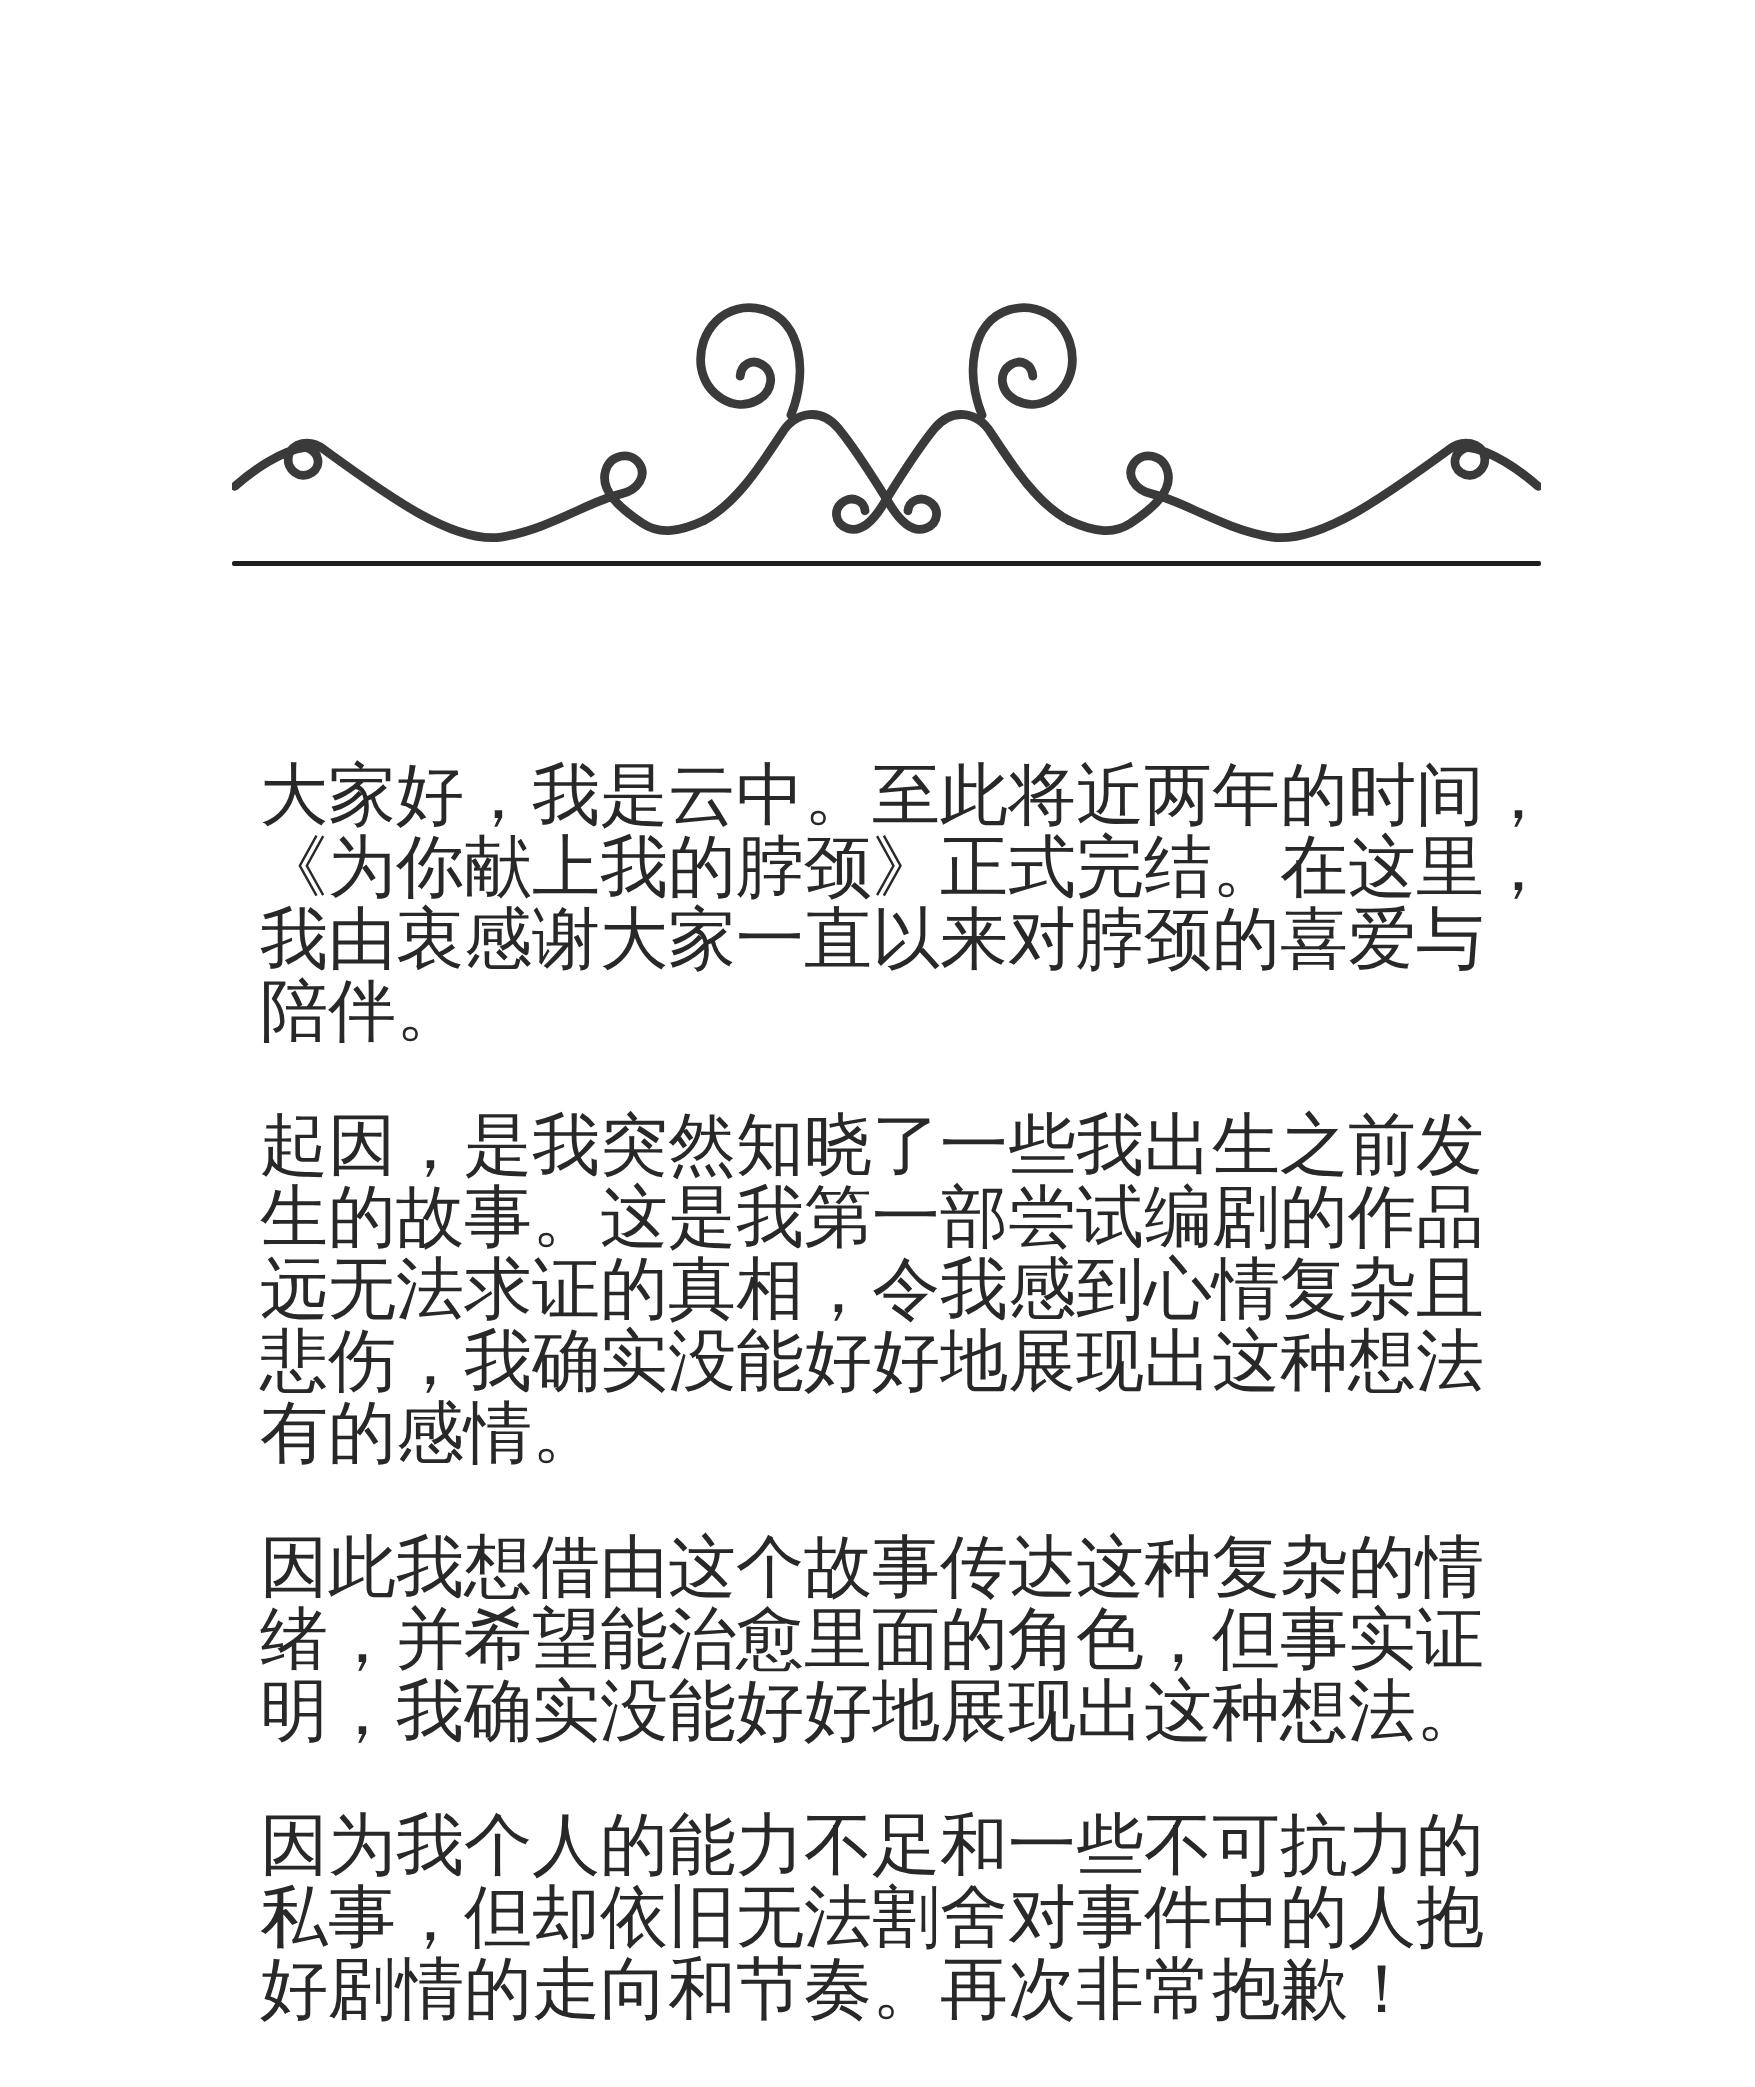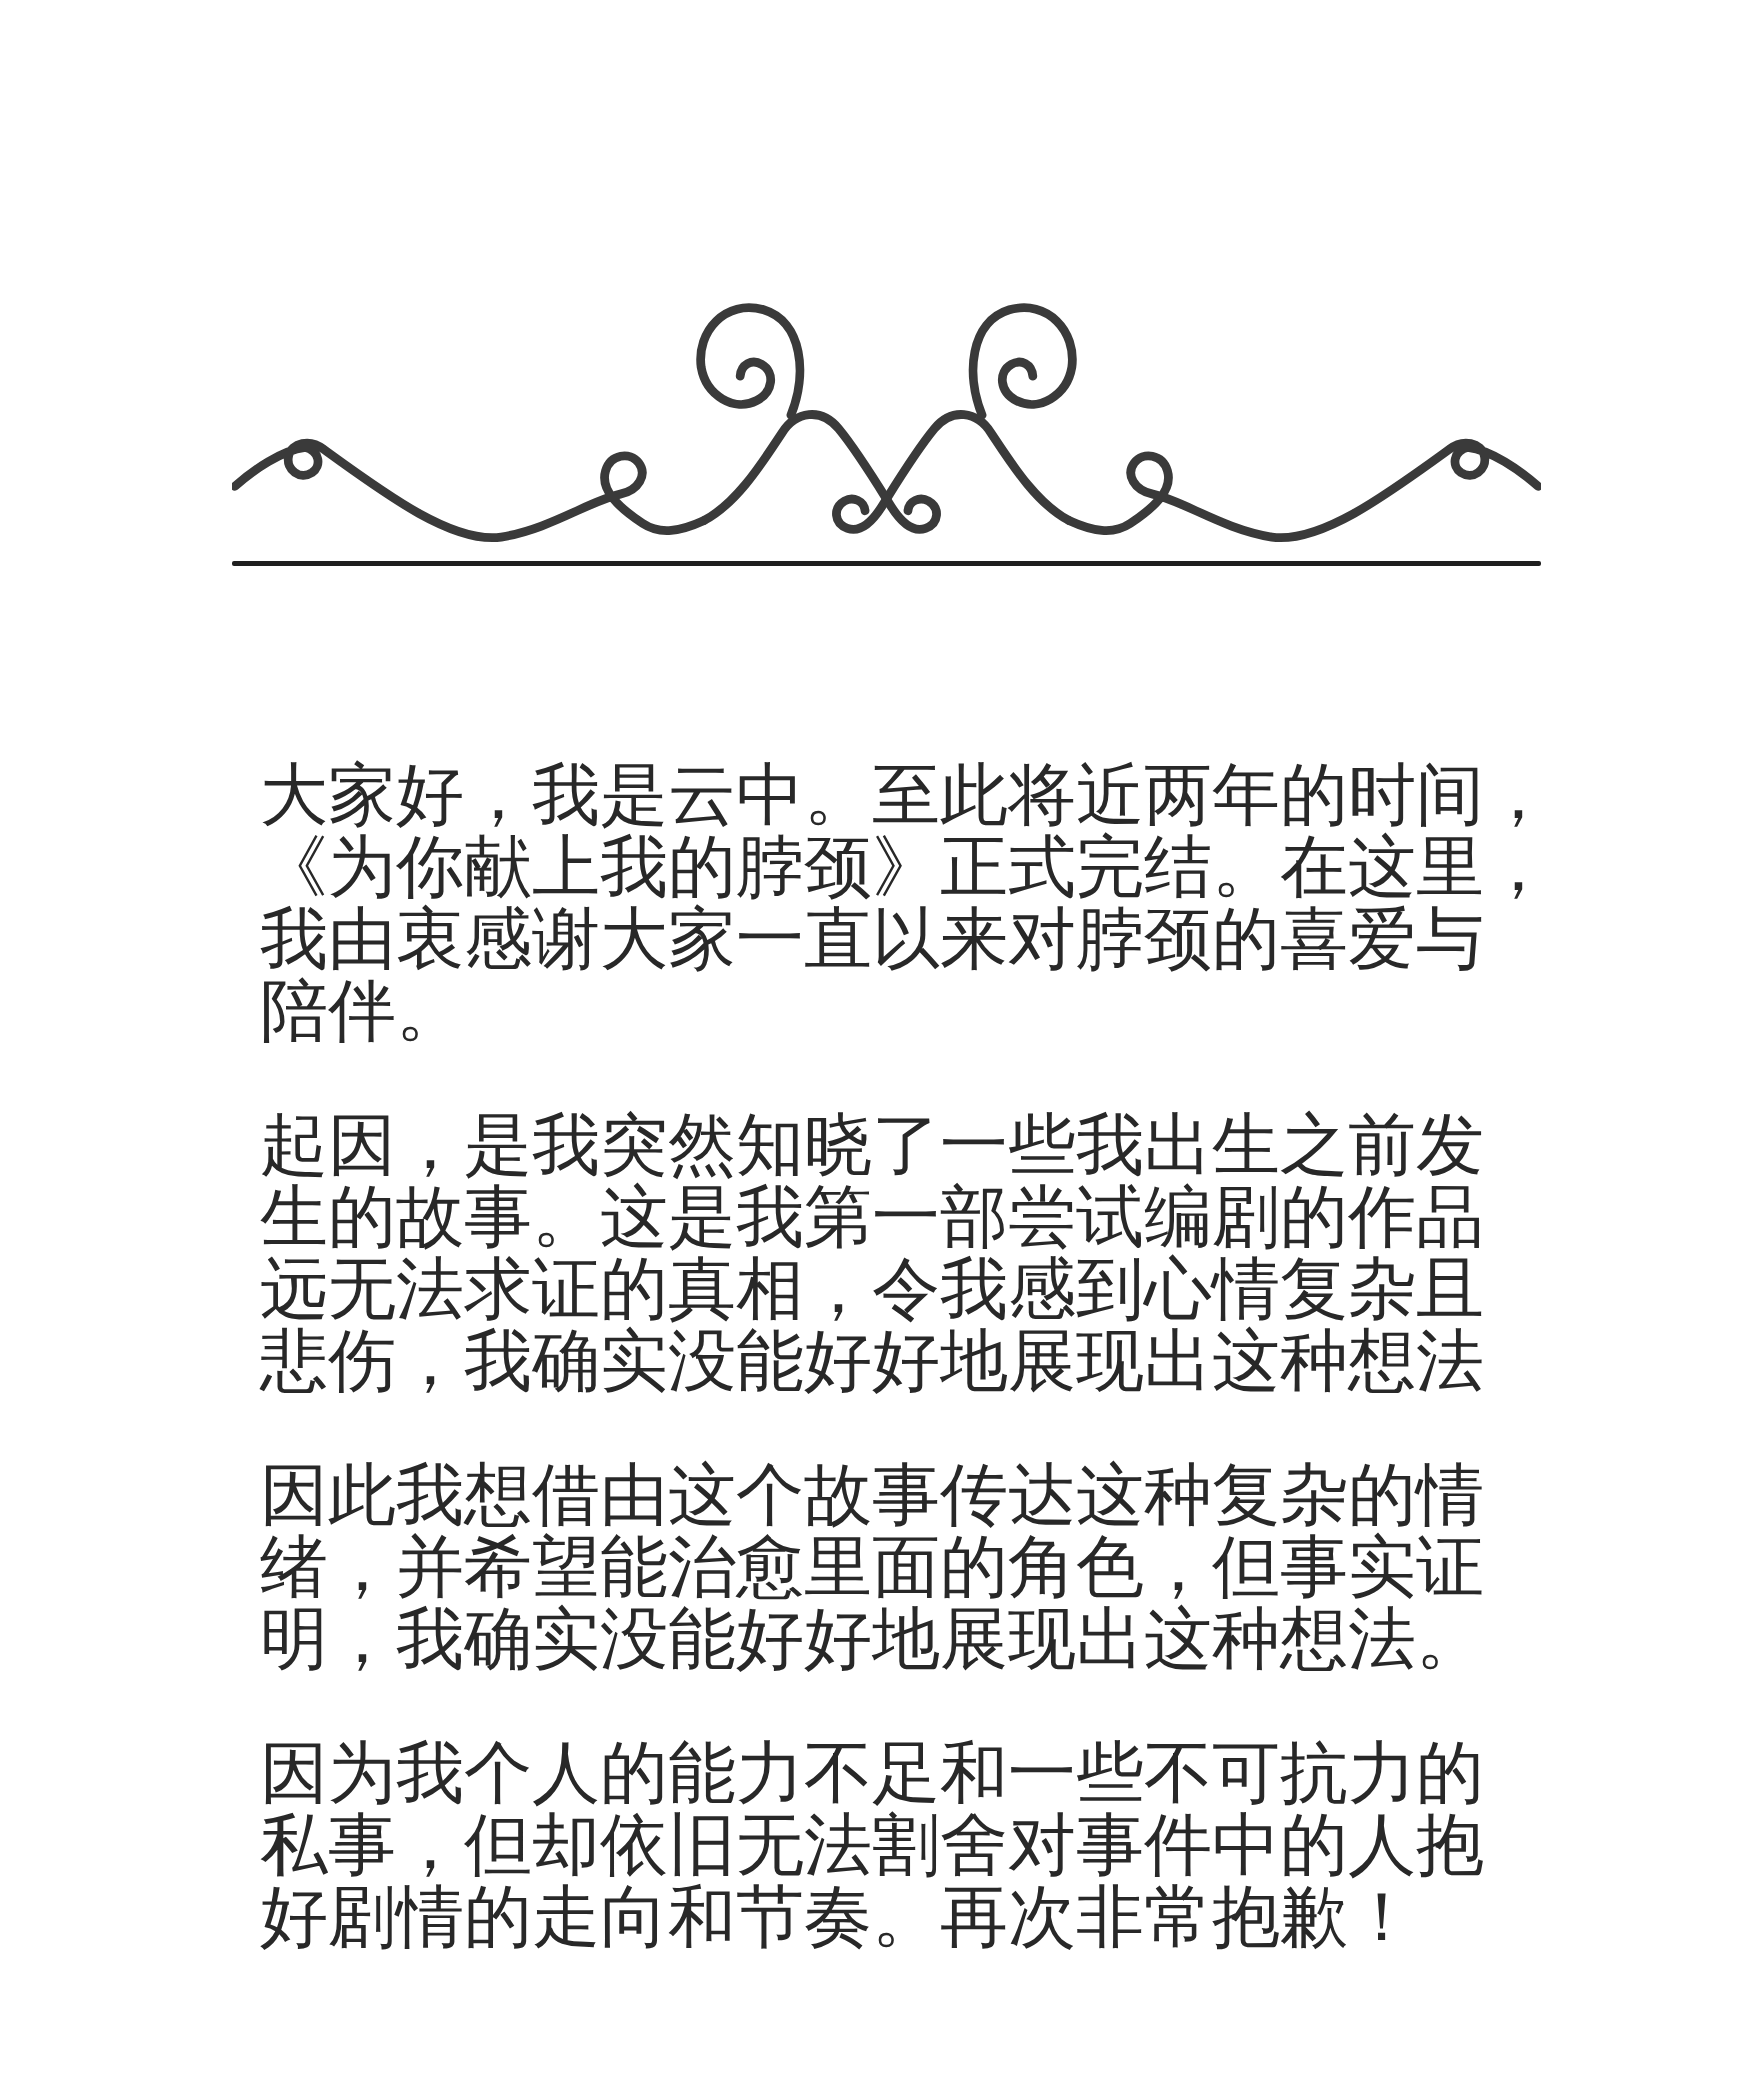--- a/index.html
+++ b/index.html
@@ -67,20 +67,21 @@
       <div class="line">大家好，我是云中。至此将近两年的时间，</div>
       <div class="line">《为你献上我的脖颈》正式完结。在这里，</div>
       <div class="line">我由衷感谢大家一直以来对脖颈的喜爱与</div>
       <div class="line">陪伴。</div>
     </div>
     <div class="para">
       <div class="line">起因，是我突然知晓了一些我出生之前发</div>
       <div class="line">生的故事。这是我第一部尝试编剧的作品</div>
       <div class="line">远无法求证的真相，令我感到心情复杂且</div>
       <div class="line">悲伤，我确实没能好好地展现出这种想法</div>
+      <div class="line">有的感情。</div>
     </div>
     <div class="para">
       <div class="line">因此我想借由这个故事传达这种复杂的情</div>
       <div class="line">绪，并希望能治愈里面的角色，但事实证</div>
       <div class="line">明，我确实没能好好地展现出这种想法。</div>
     </div>
     <div class="para">
       <div class="line">因为我个人的能力不足和一些不可抗力的</div>
       <div class="line">私事，但却依旧无法割舍对事件中的人抱</div>
       <div class="line">好剧情的走向和节奏。再次非常抱歉！</div>

